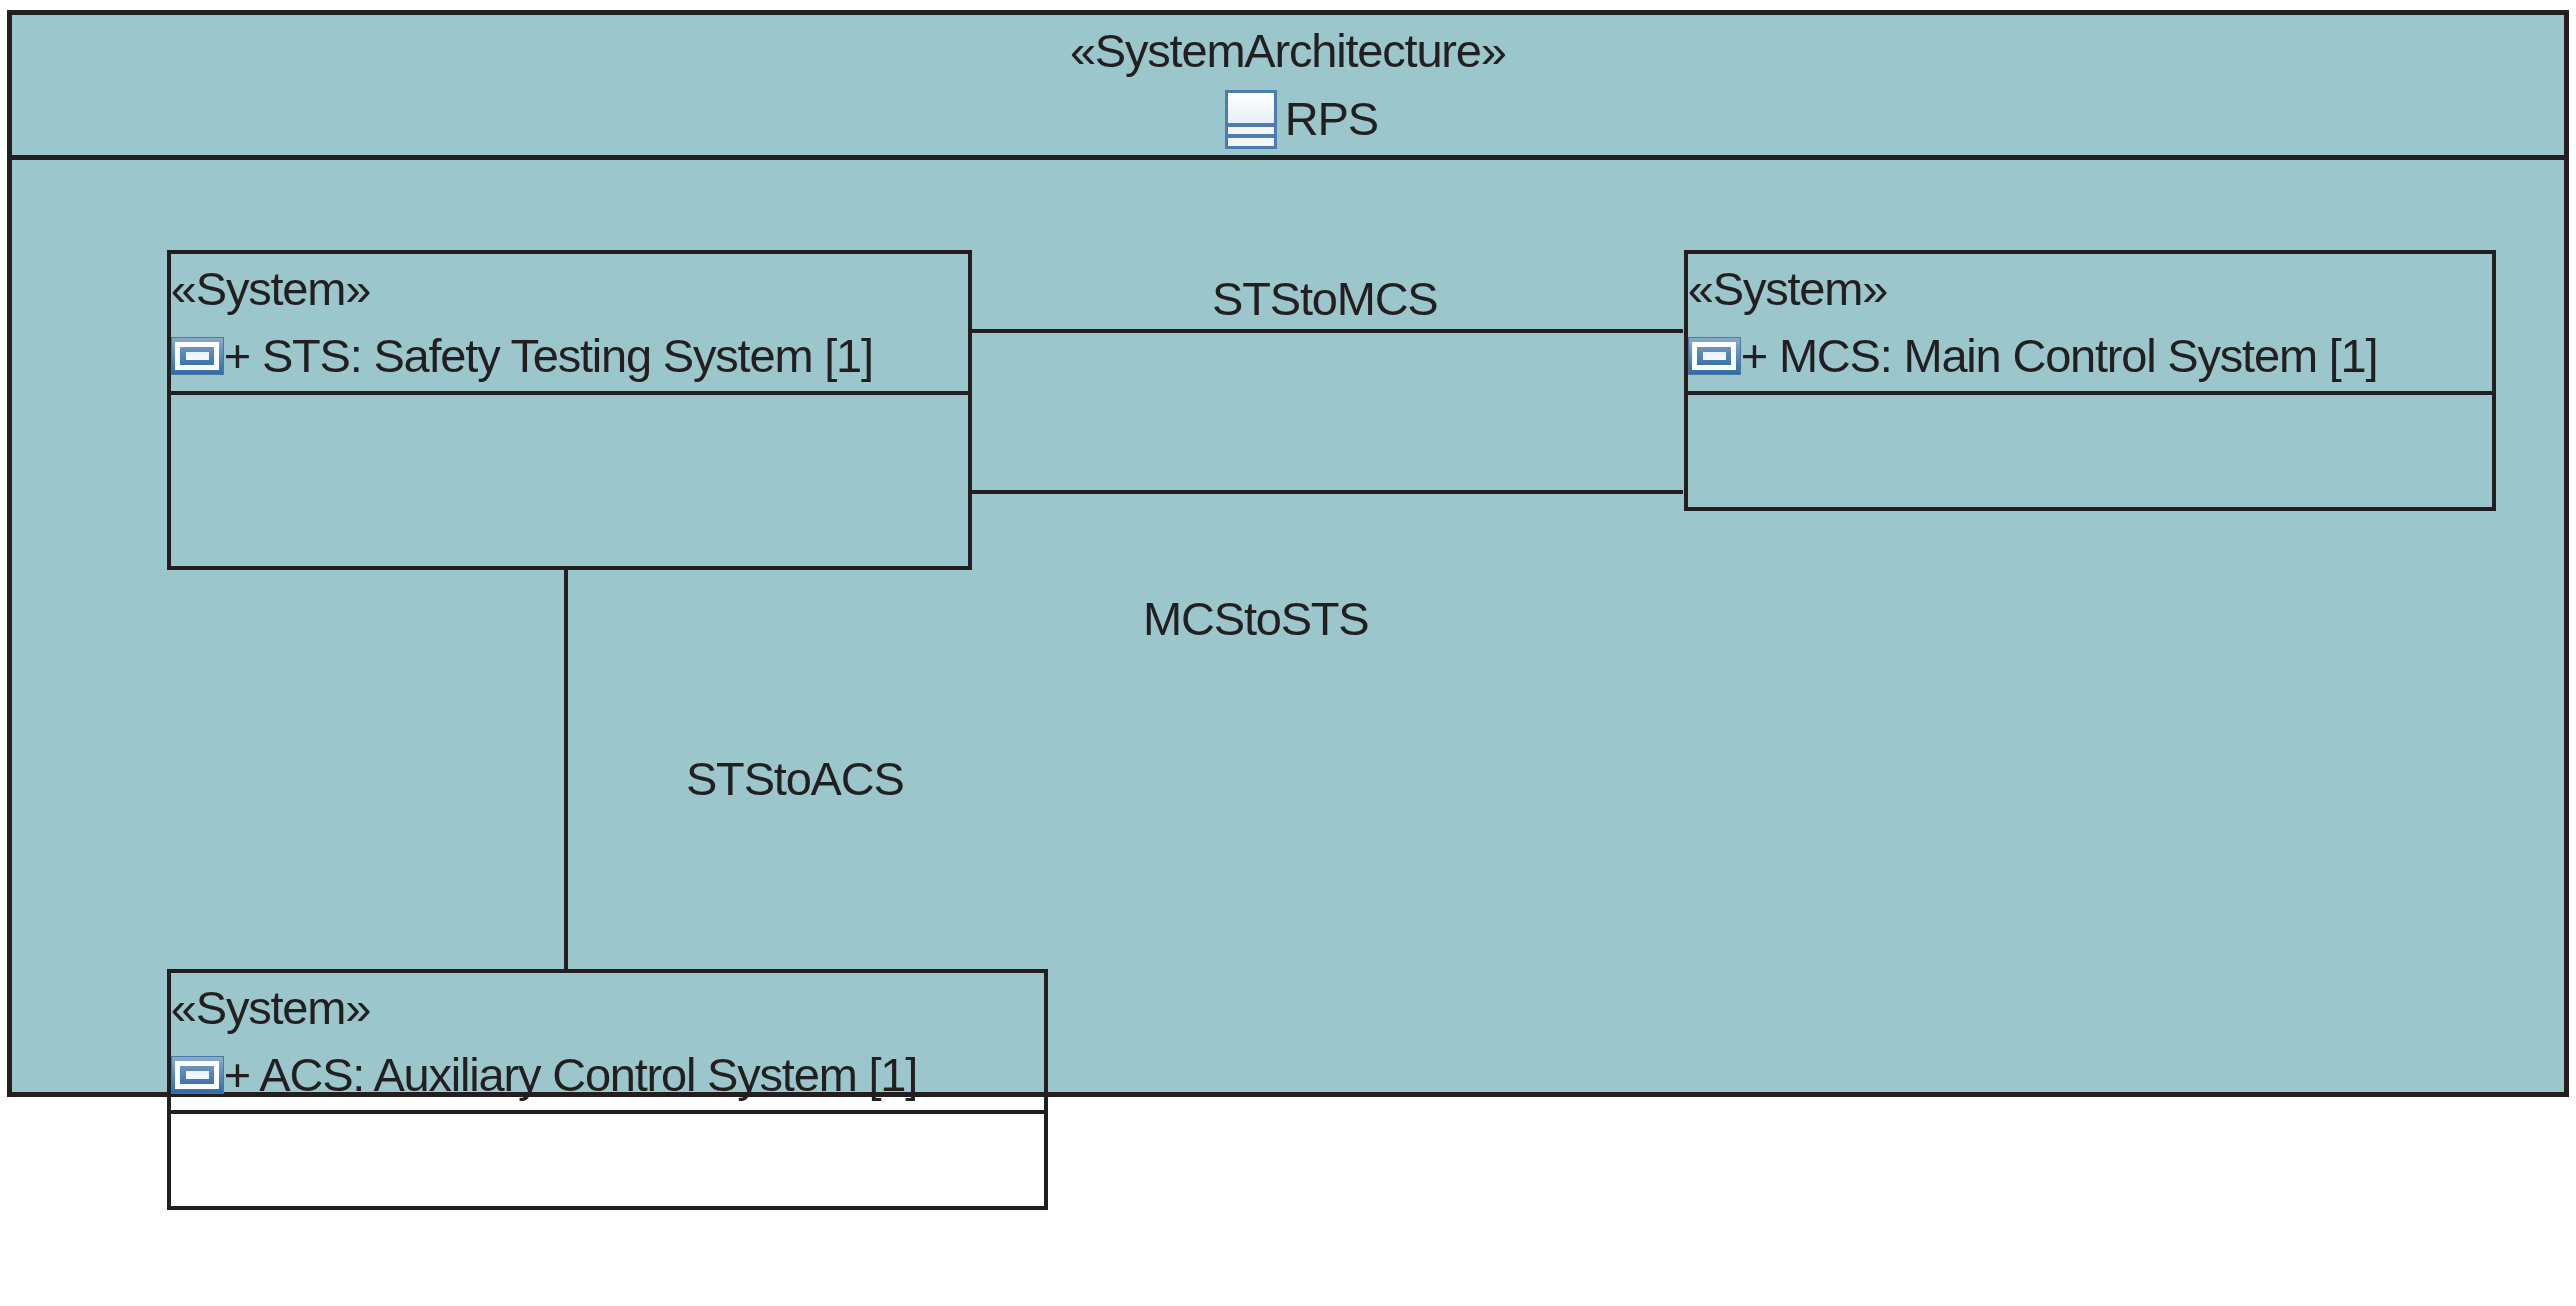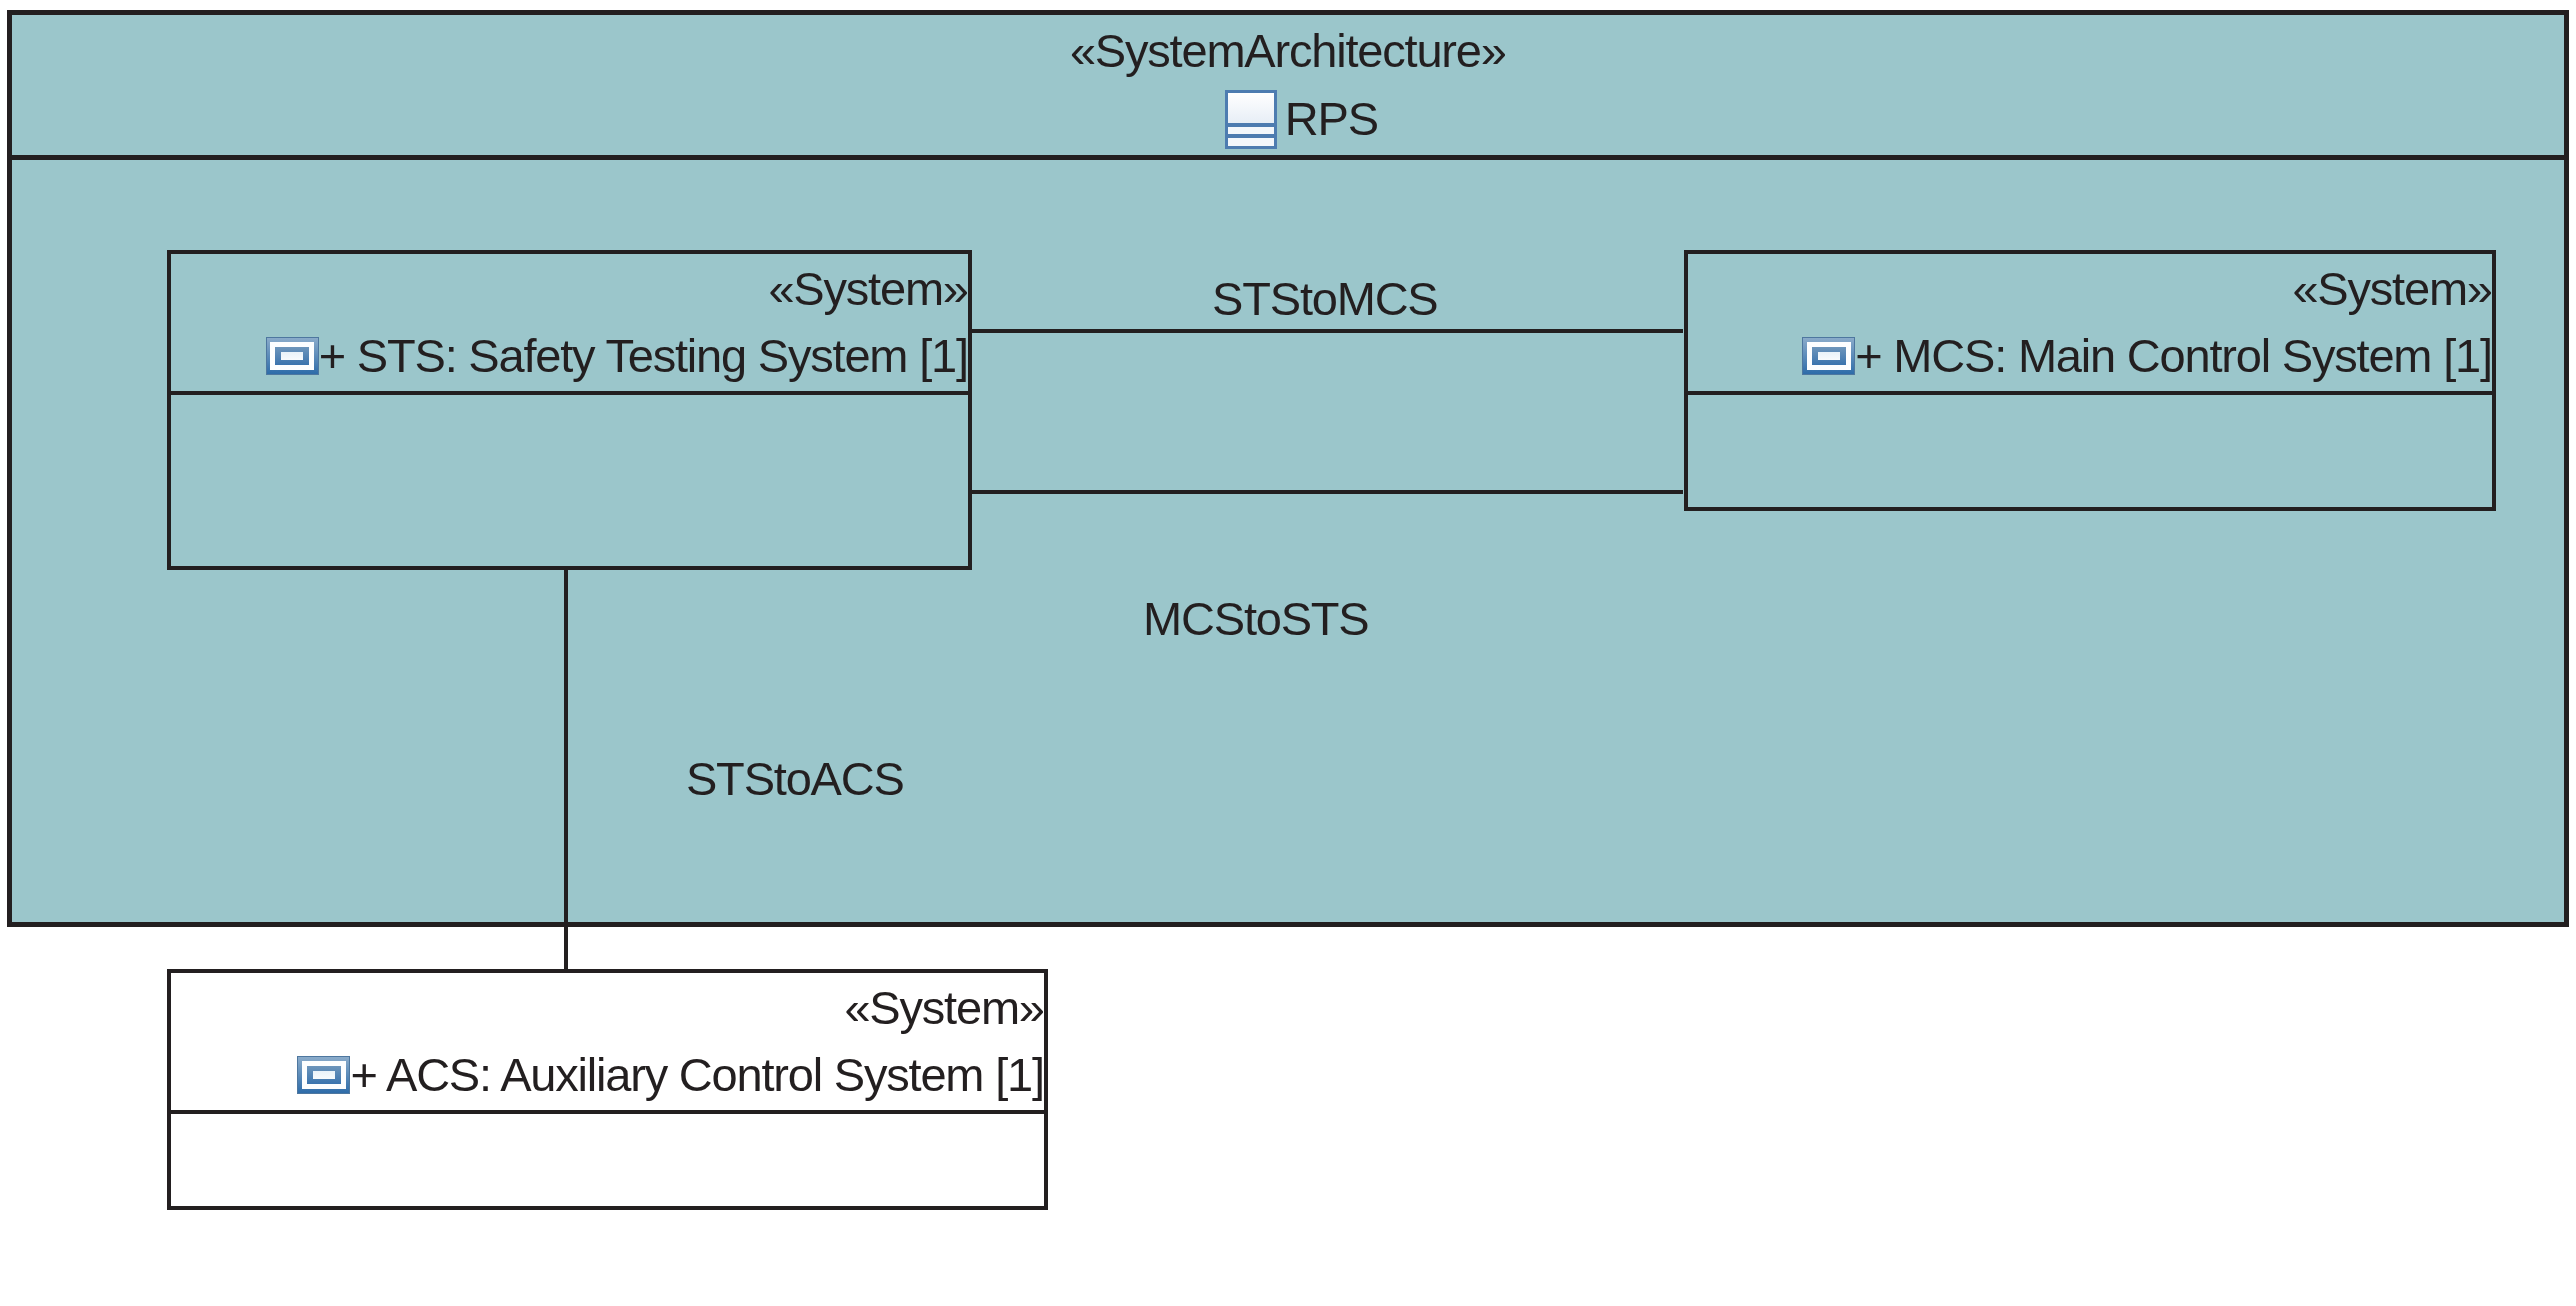--- a/index.html
+++ b/index.html
@@ -3,21 +3,21 @@
 <meta charset="utf-8">
 <style>
   html,body{margin:0;padding:0;}
   body{
     width:2576px;height:1307px;position:relative;
     background:#ffffff;
     font-family:"Liberation Sans", sans-serif;
     color:#231f20;
   }
   .frame{
-    position:absolute;left:6.8px;top:10px;width:2562px;height:917px;
+    position:absolute;left:6.8px;top:10px;width:2562px;height:1087px;
     box-sizing:border-box;border:5px solid #231f20;background:#9bc6cb;
   }
   
   .frame-header{
     position:absolute;left:0;top:0;width:100%;height:145px;
     box-sizing:border-box;border-bottom:5px solid #231f20;
     display:flex;flex-direction:column;align-items:center;justify-content:center;
     gap:6.2px;
   }
   .big-text{font-size:47px;line-height:62px;letter-spacing:-1.2px;white-space:nowrap;}
@@ -30,21 +30,21 @@
   }
   .mi-a{flex:4.6;background:linear-gradient(180deg,#ffffff,#e7eef6);}
   .mi-b{flex:1.1;background:#f3f7fb;}
   .mi-c{flex:1.1;background:#f3f7fb;}
   
   .sys-box{
     position:absolute;box-sizing:border-box;border:4.3px solid #231f20;
   }
   .sys-header{
     box-sizing:border-box;height:141px;border-bottom:4.3px solid #231f20;
-    display:flex;flex-direction:column;align-items:flex-end;justify-content:center;
+    display:flex;flex-direction:column;align-items:flex-start;justify-content:center;
     gap:5px;
   }
   .sys-name-row{display:flex;align-items:center;gap:0;white-space:nowrap;}
   
   .part-icon{
     display:block;width:53px;height:38px;box-sizing:border-box;flex:0 0 auto;
     border:1.2px solid #4e779f;background:linear-gradient(180deg,#8aabca,#2e6ca9);
     padding:3.7px;
   }
   .pi-white{display:block;width:100%;height:100%;box-sizing:border-box;background:#fdfeff;padding:5px;}

